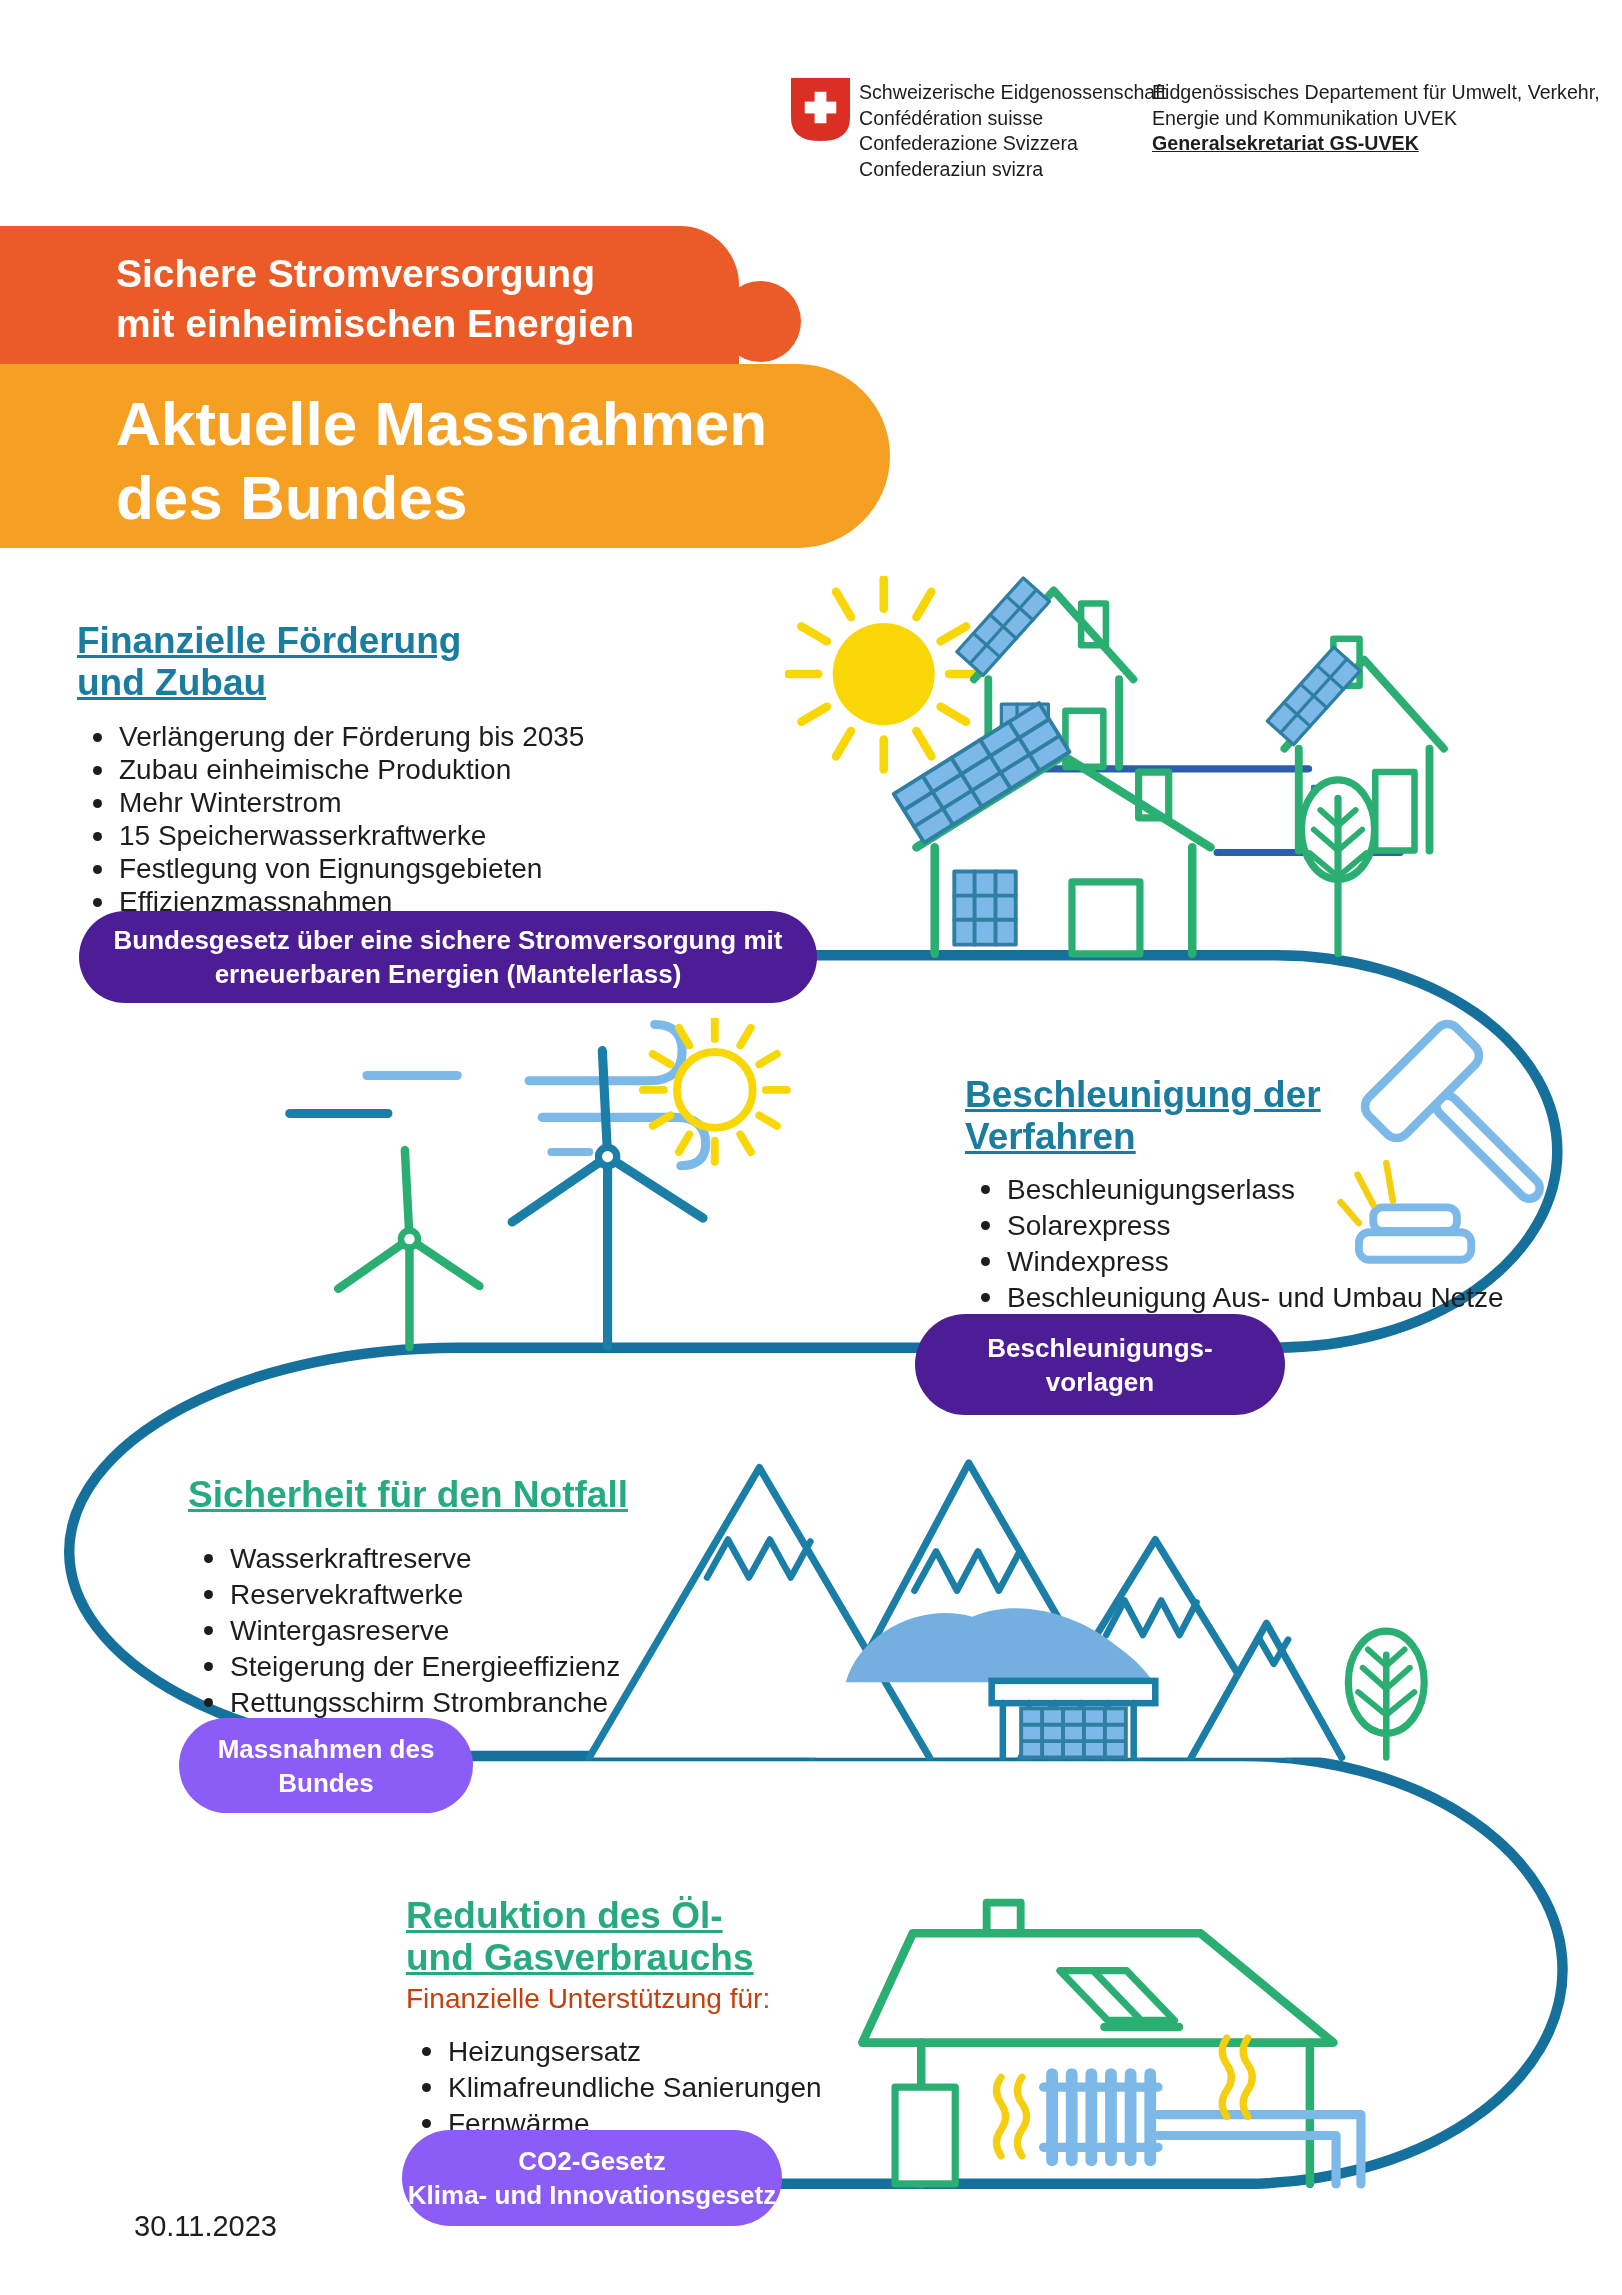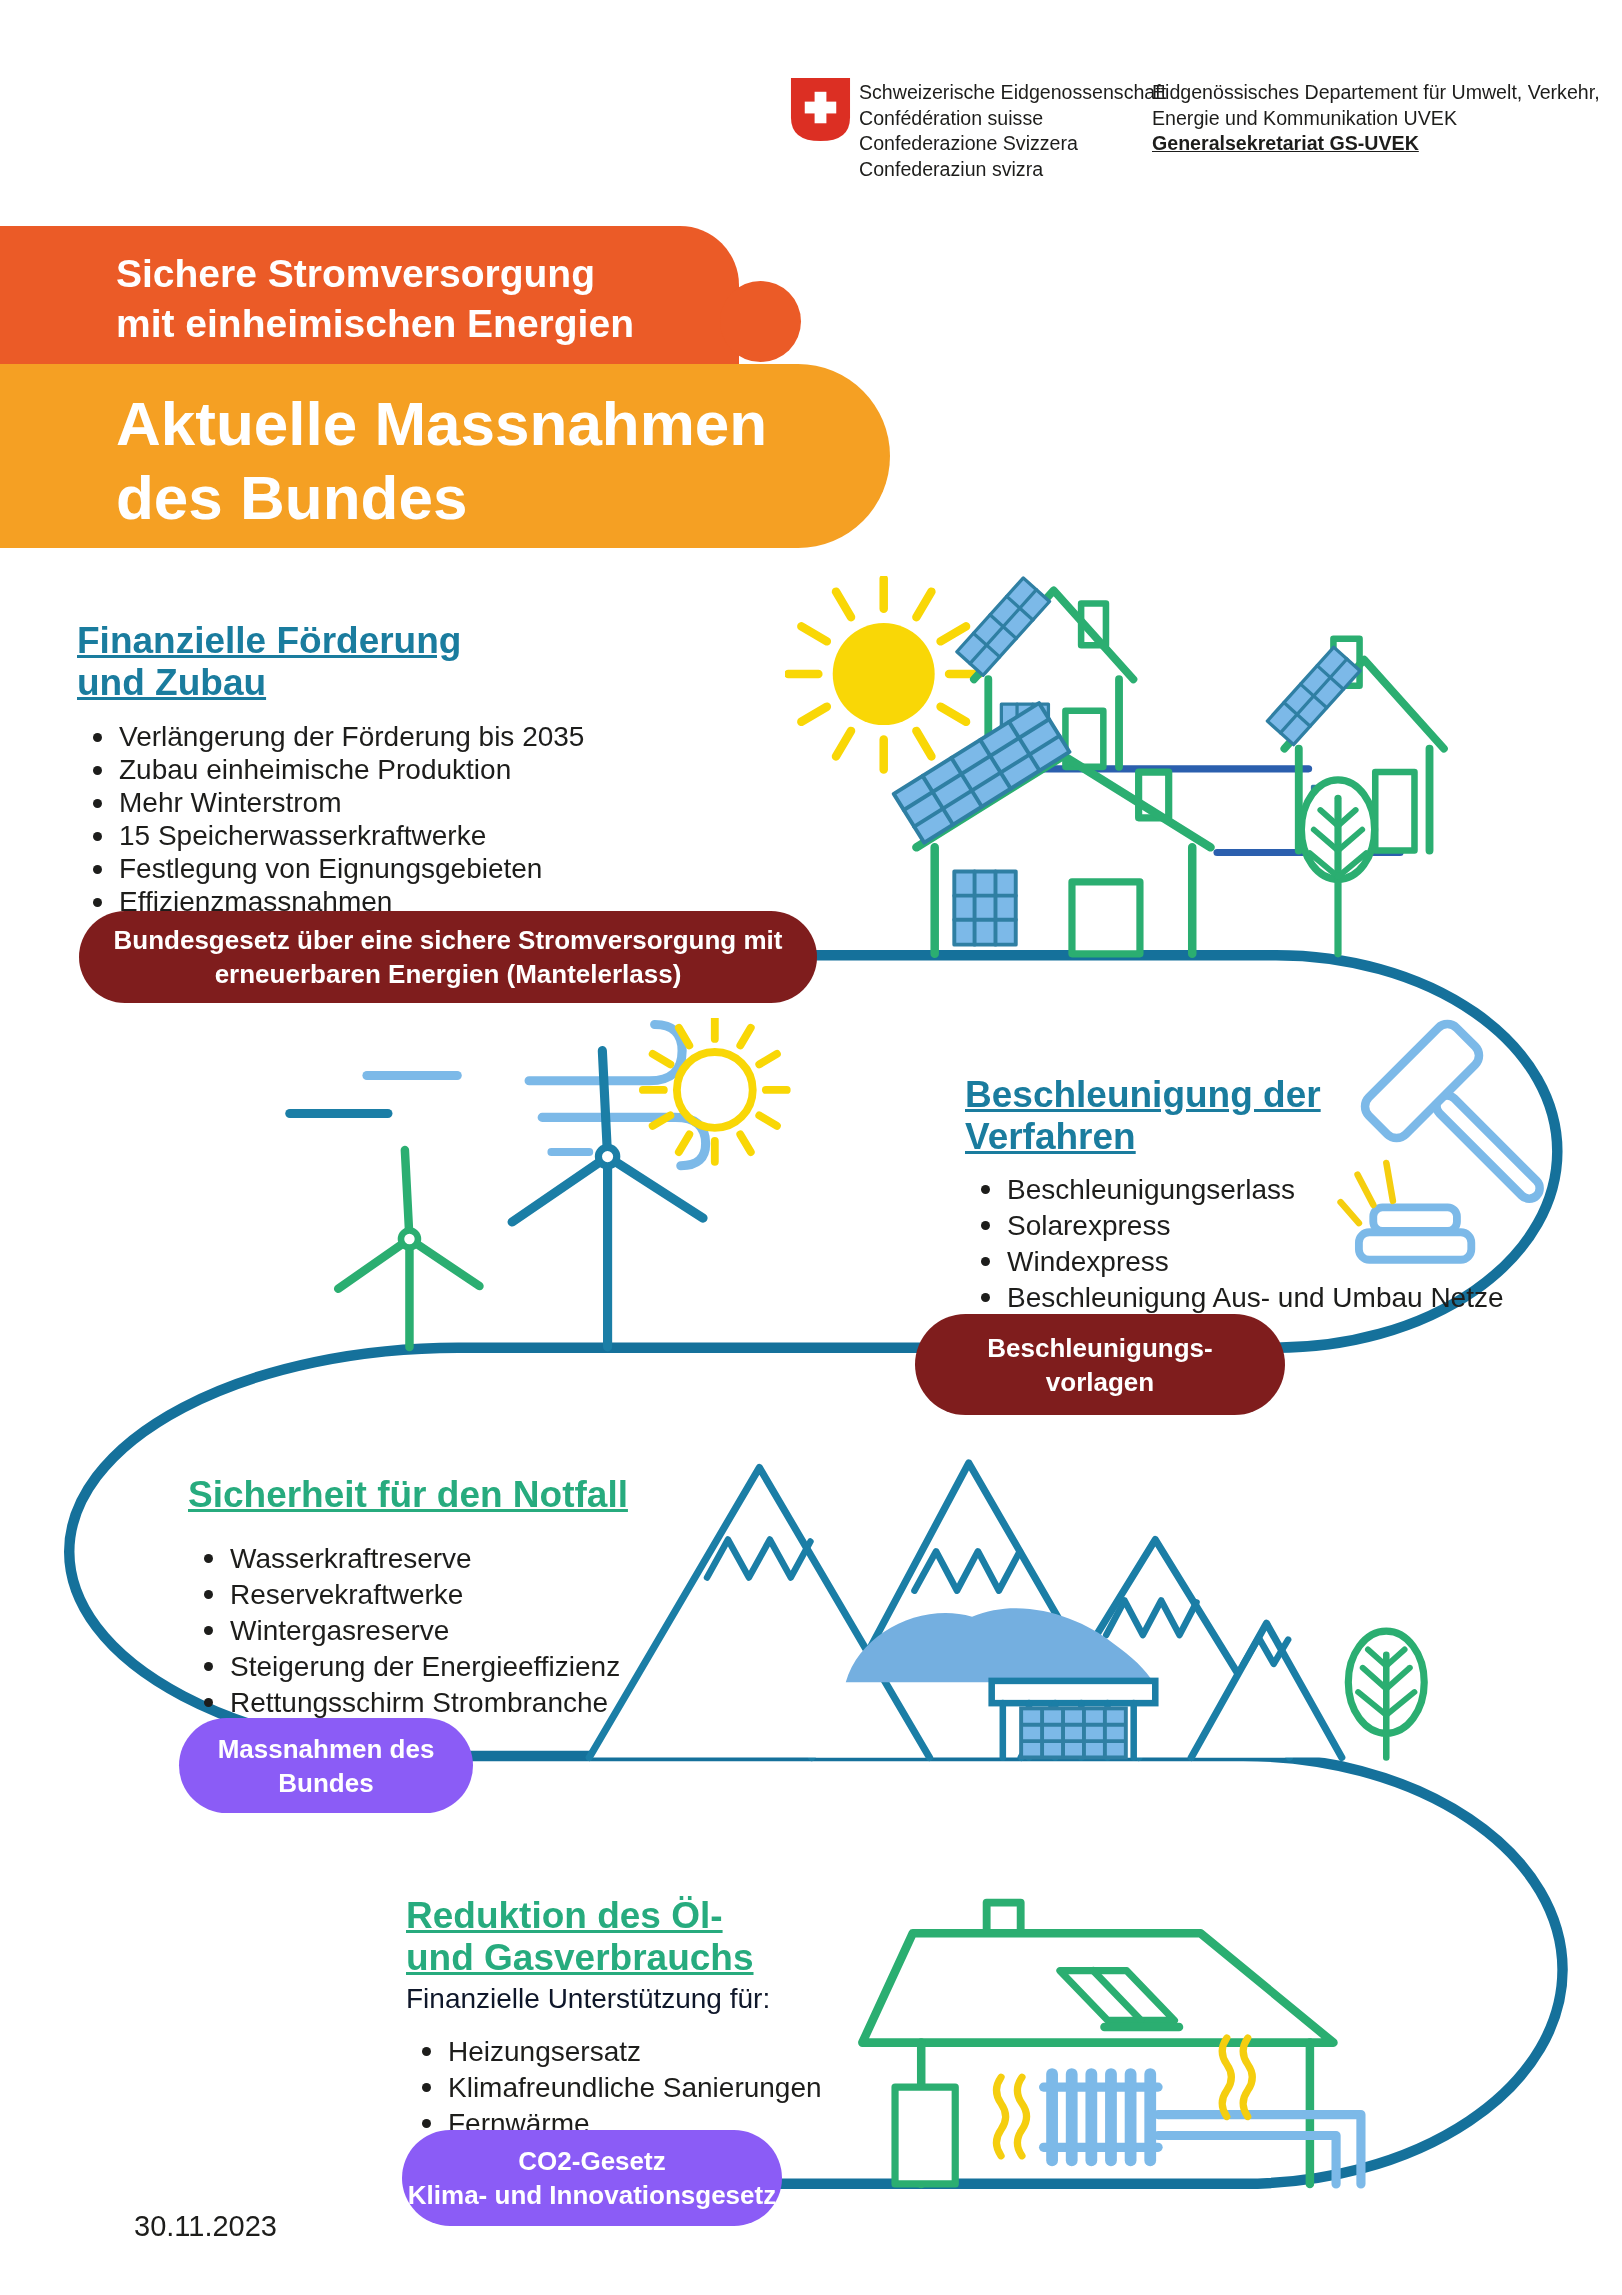--- a/index.html
+++ b/index.html
@@ -22,26 +22,26 @@
                 color:#fff;white-space:pre-line;z-index:3;}
   
   .h-sec{font-size:37px;line-height:42px;font-weight:bold;white-space:pre-line;z-index:4;text-decoration:underline;}
   .h-teal{color:#1A7C9E;}
   .h-green{color:#27AB7E;}
   .bullets{list-style:none;margin:12px;padding:0;z-index:4;}
   .bullets li{position:relative;padding-left:30px;font-size:28px;line-height:36px;color:#1D1D1B;}
   .bullets.tight li{line-height:33px;}
   .bullets li::before{content:"";position:absolute;left:3.9px;top:13px;width:9.2px;height:9.2px;
                       border-radius:50%;background:#1D1D1B;}
-  .intro{font-size:28px;line-height:36px;color:#0f172a;z-index:4;}
+  .intro{font-size:28px;line-height:36px;color:#c2410c;z-index:4;}
   
   .badge{display:flex;align-items:center;justify-content:center;text-align:center;
          color:#fff;font-weight:bold;font-size:26px;line-height:34px;white-space:pre-line;
          border-radius:52px;z-index:5;}
-  .badge-teal{background:#7f1d1d;}
+  .badge-teal{background:#4c1d95;}
   .badge-green{background:#8b5cf6;}
   .date{font-size:29px;color:#1D1D1B;z-index:4;}
   svg{display:block;}
 </style>
 </head>
 <body>
 
 <div class="page">
 
   <svg class="abs" style="left:0;top:0;z-index:1" width="1623" height="2295" viewBox="0 0 2480 3508">

